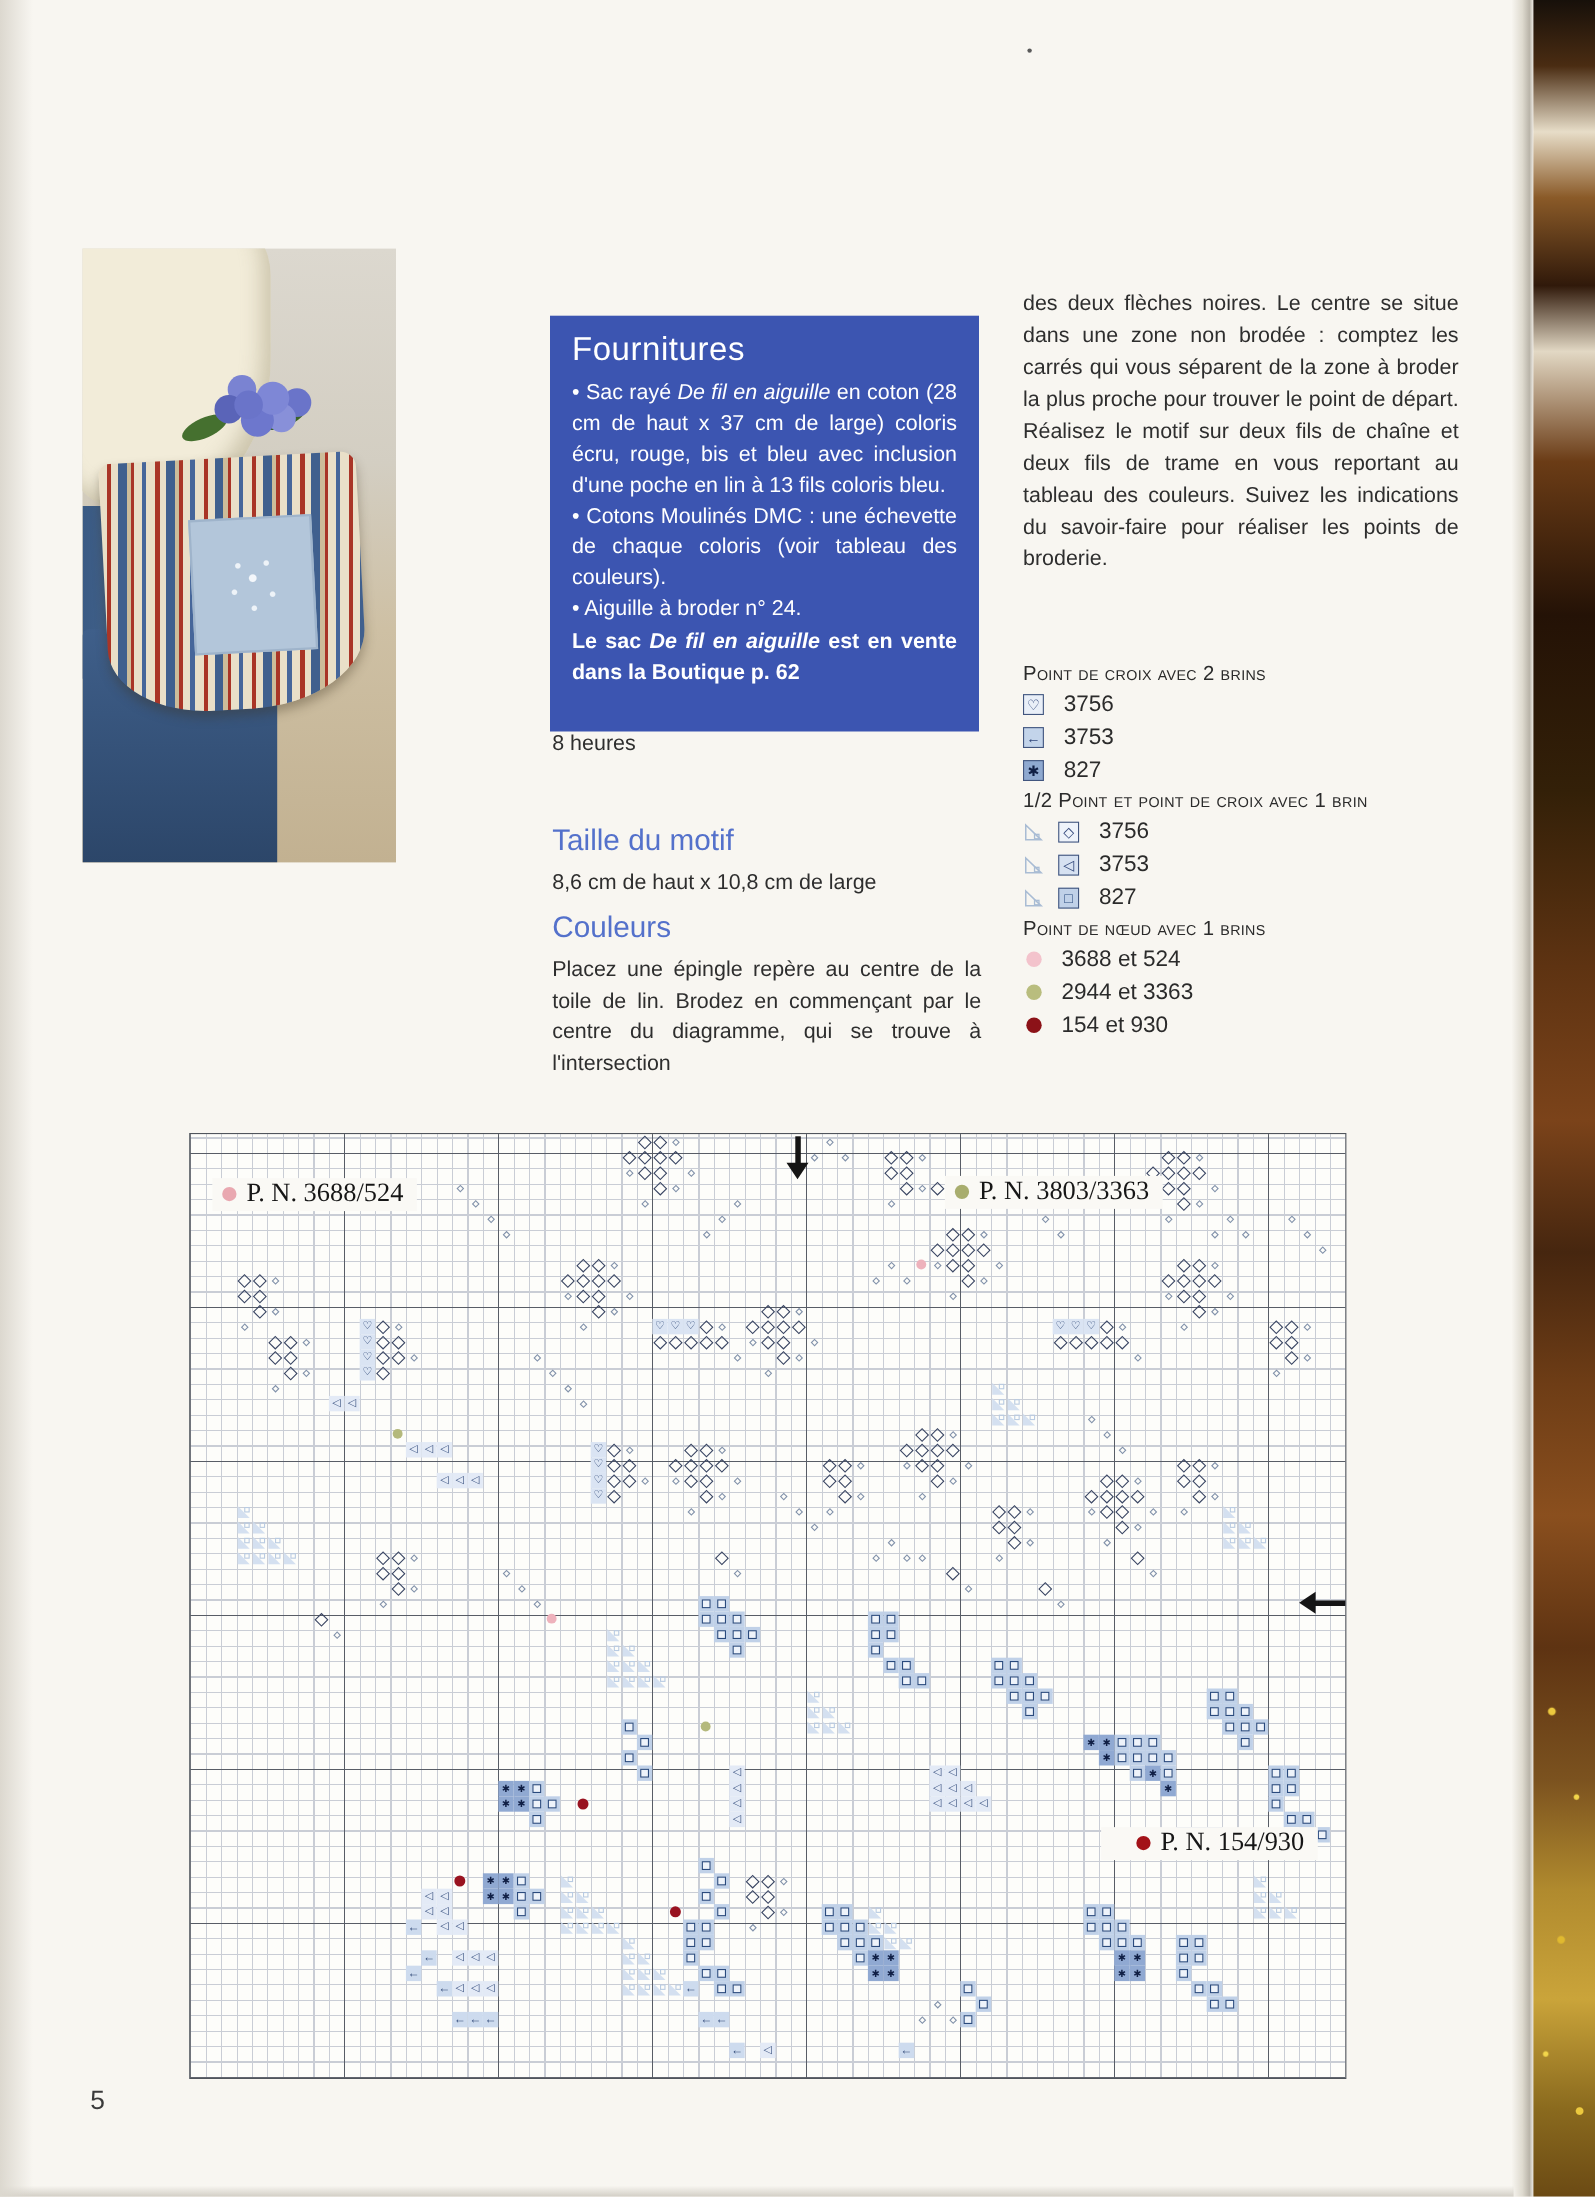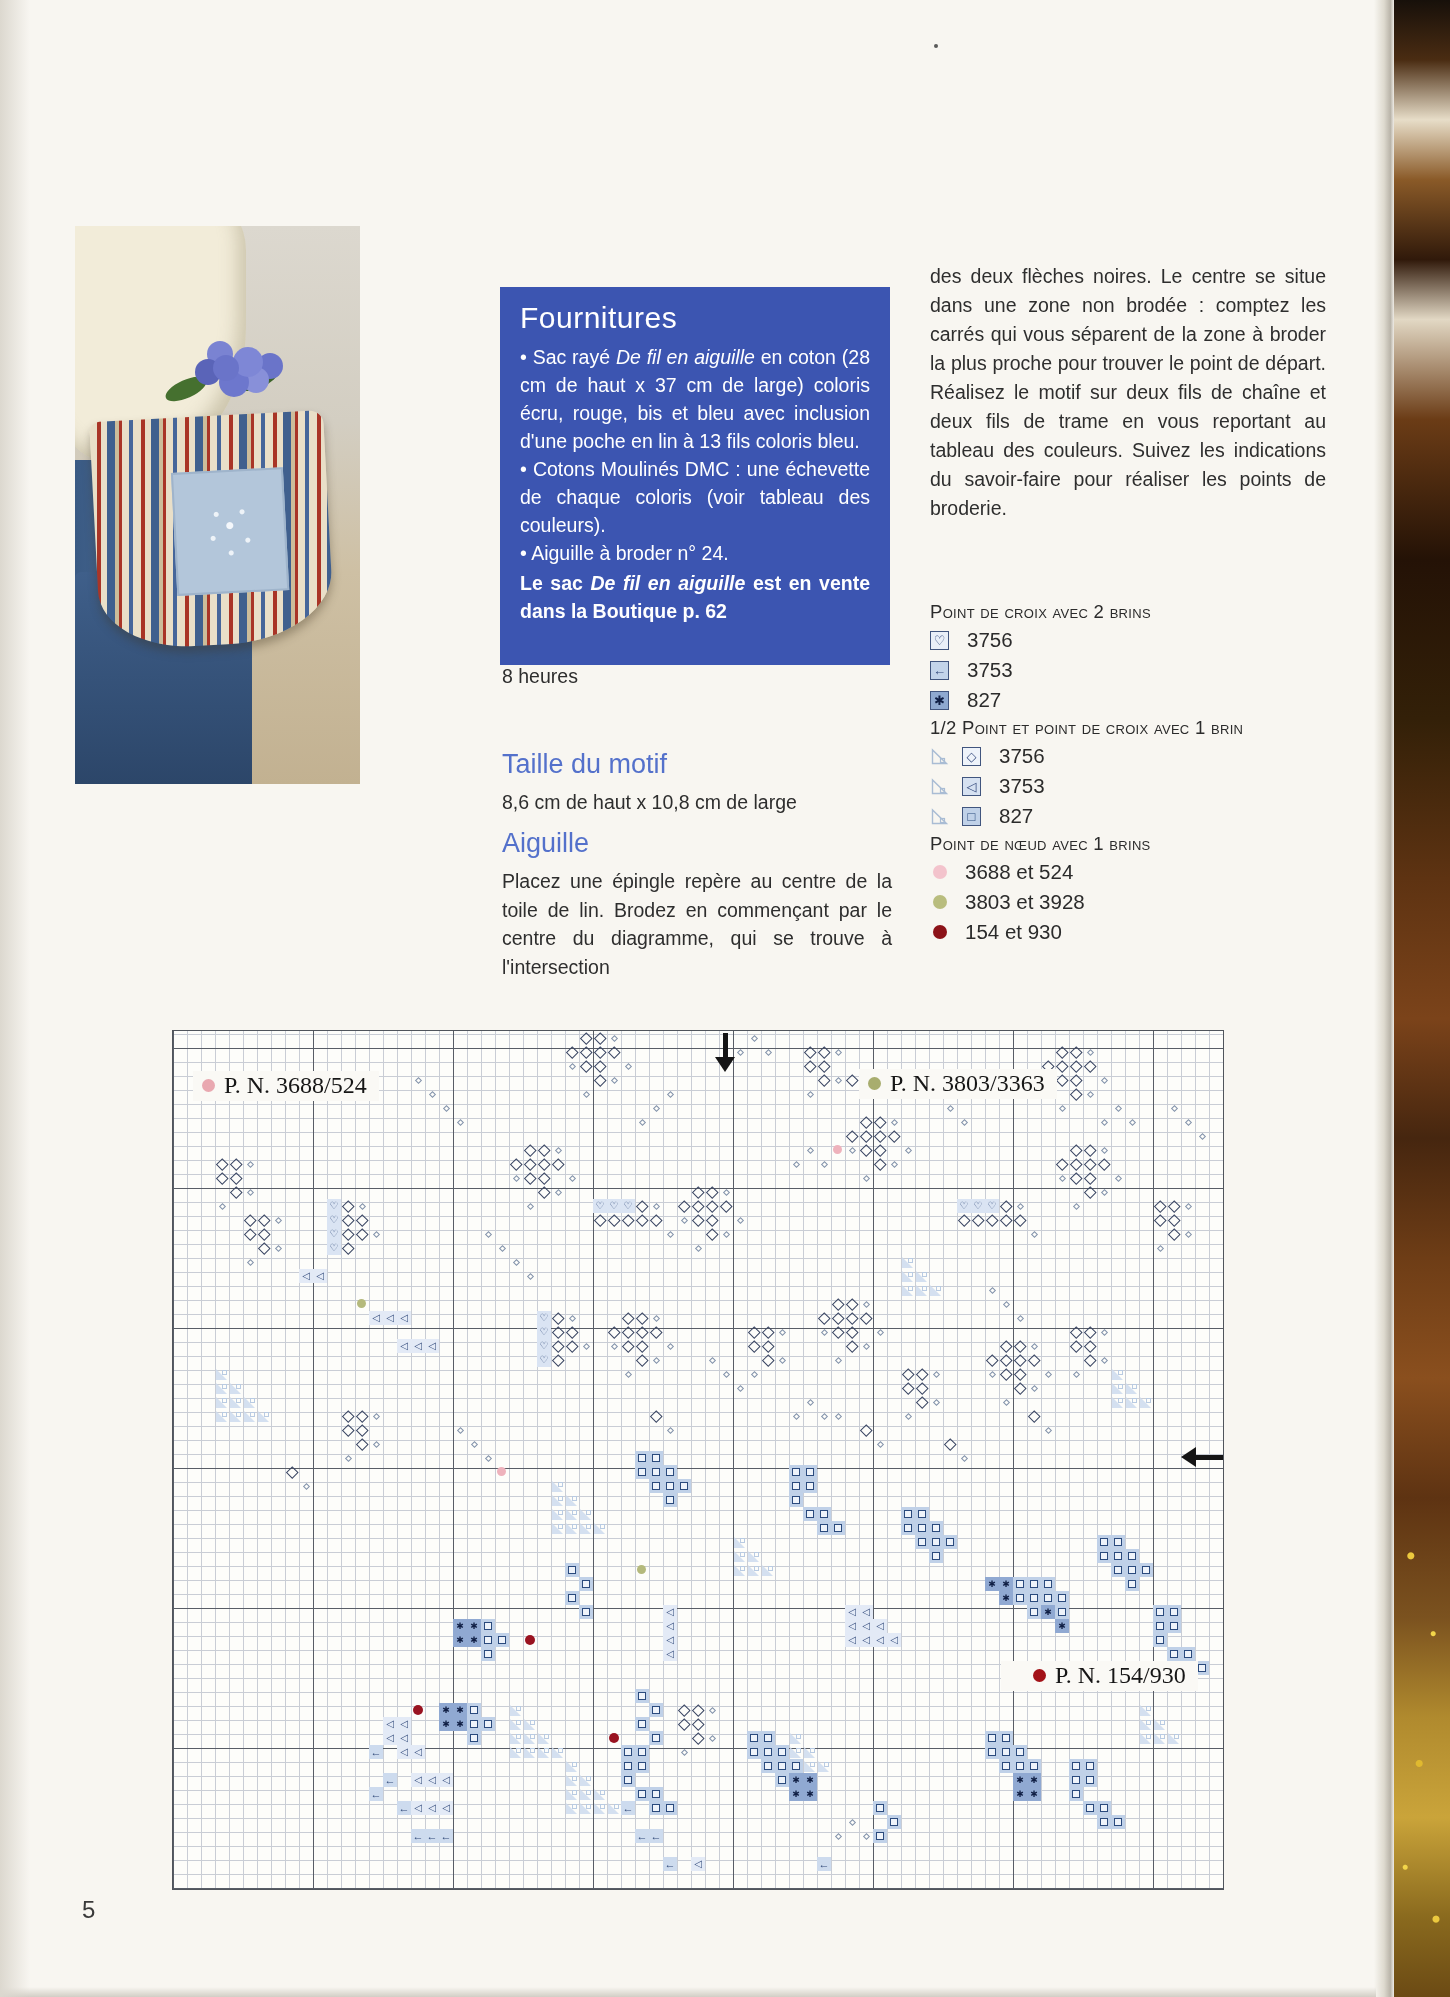--- a/index.html
+++ b/index.html
@@ -156,21 +156,21 @@
 </div>
 
 <div class="sec" style="top:662px">
   <p>8 heures</p>
 </div>
 <div class="sec" style="top:749px">
   <h2>Taille du motif</h2>
   <p>8,6 cm de haut x 10,8 cm de large</p>
 </div>
 <div class="sec" style="top:828px">
-  <h2>Aiguille</h2>
+  <h2>Couleurs</h2>
   <p class="just">Placez une épingle repère au centre de la toile de lin. Brodez en commençant par le centre du diagramme, qui se trouve à l'intersection</p>
 </div>
 
 <div class="rightcol">
   <p>des deux flèches noires. Le centre se situe dans une zone non brodée : comptez les carrés qui vous séparent de la zone à broder la plus proche pour trouver le point de départ. Réalisez le motif sur deux fils de chaîne et deux fils de trame en vous reportant au tableau des couleurs. Suivez les indications du savoir-faire pour réaliser les points de broderie.</p>
 </div>
 <div class="couleurs">
   <div id="legend">
       <div class="leg-group-label">Point de croix avec 2 brins</div>
       <div class="leg-row">
@@ -216,21 +216,21 @@
         <span class="leg-box" style="background: rgb(192, 209, 232); color: rgb(42, 74, 125);">□</span>
         <span class="leg-code">827</span>
       </div>
       <div class="leg-group-label">Point de nœud avec 1 brins</div>
       <div class="leg-row">
         <span class="leg-dot" style="background: rgb(243, 195, 204);"></span>
         <span class="leg-code">3688 et 524</span>
       </div>
       <div class="leg-row">
         <span class="leg-dot" style="background: rgb(185, 189, 126);"></span>
-        <span class="leg-code">3803 et 3928</span>
+        <span class="leg-code">2944 et 3363</span>
       </div>
       <div class="leg-row">
         <span class="leg-dot" style="background: rgb(140, 18, 24);"></span>
         <span class="leg-code">154 et 930</span>
       </div>
     </div>
 </div>
 
 <div class="chart" id="chart">
     <span class="cc d" style="left: 238px; top: 42px;"></span>

